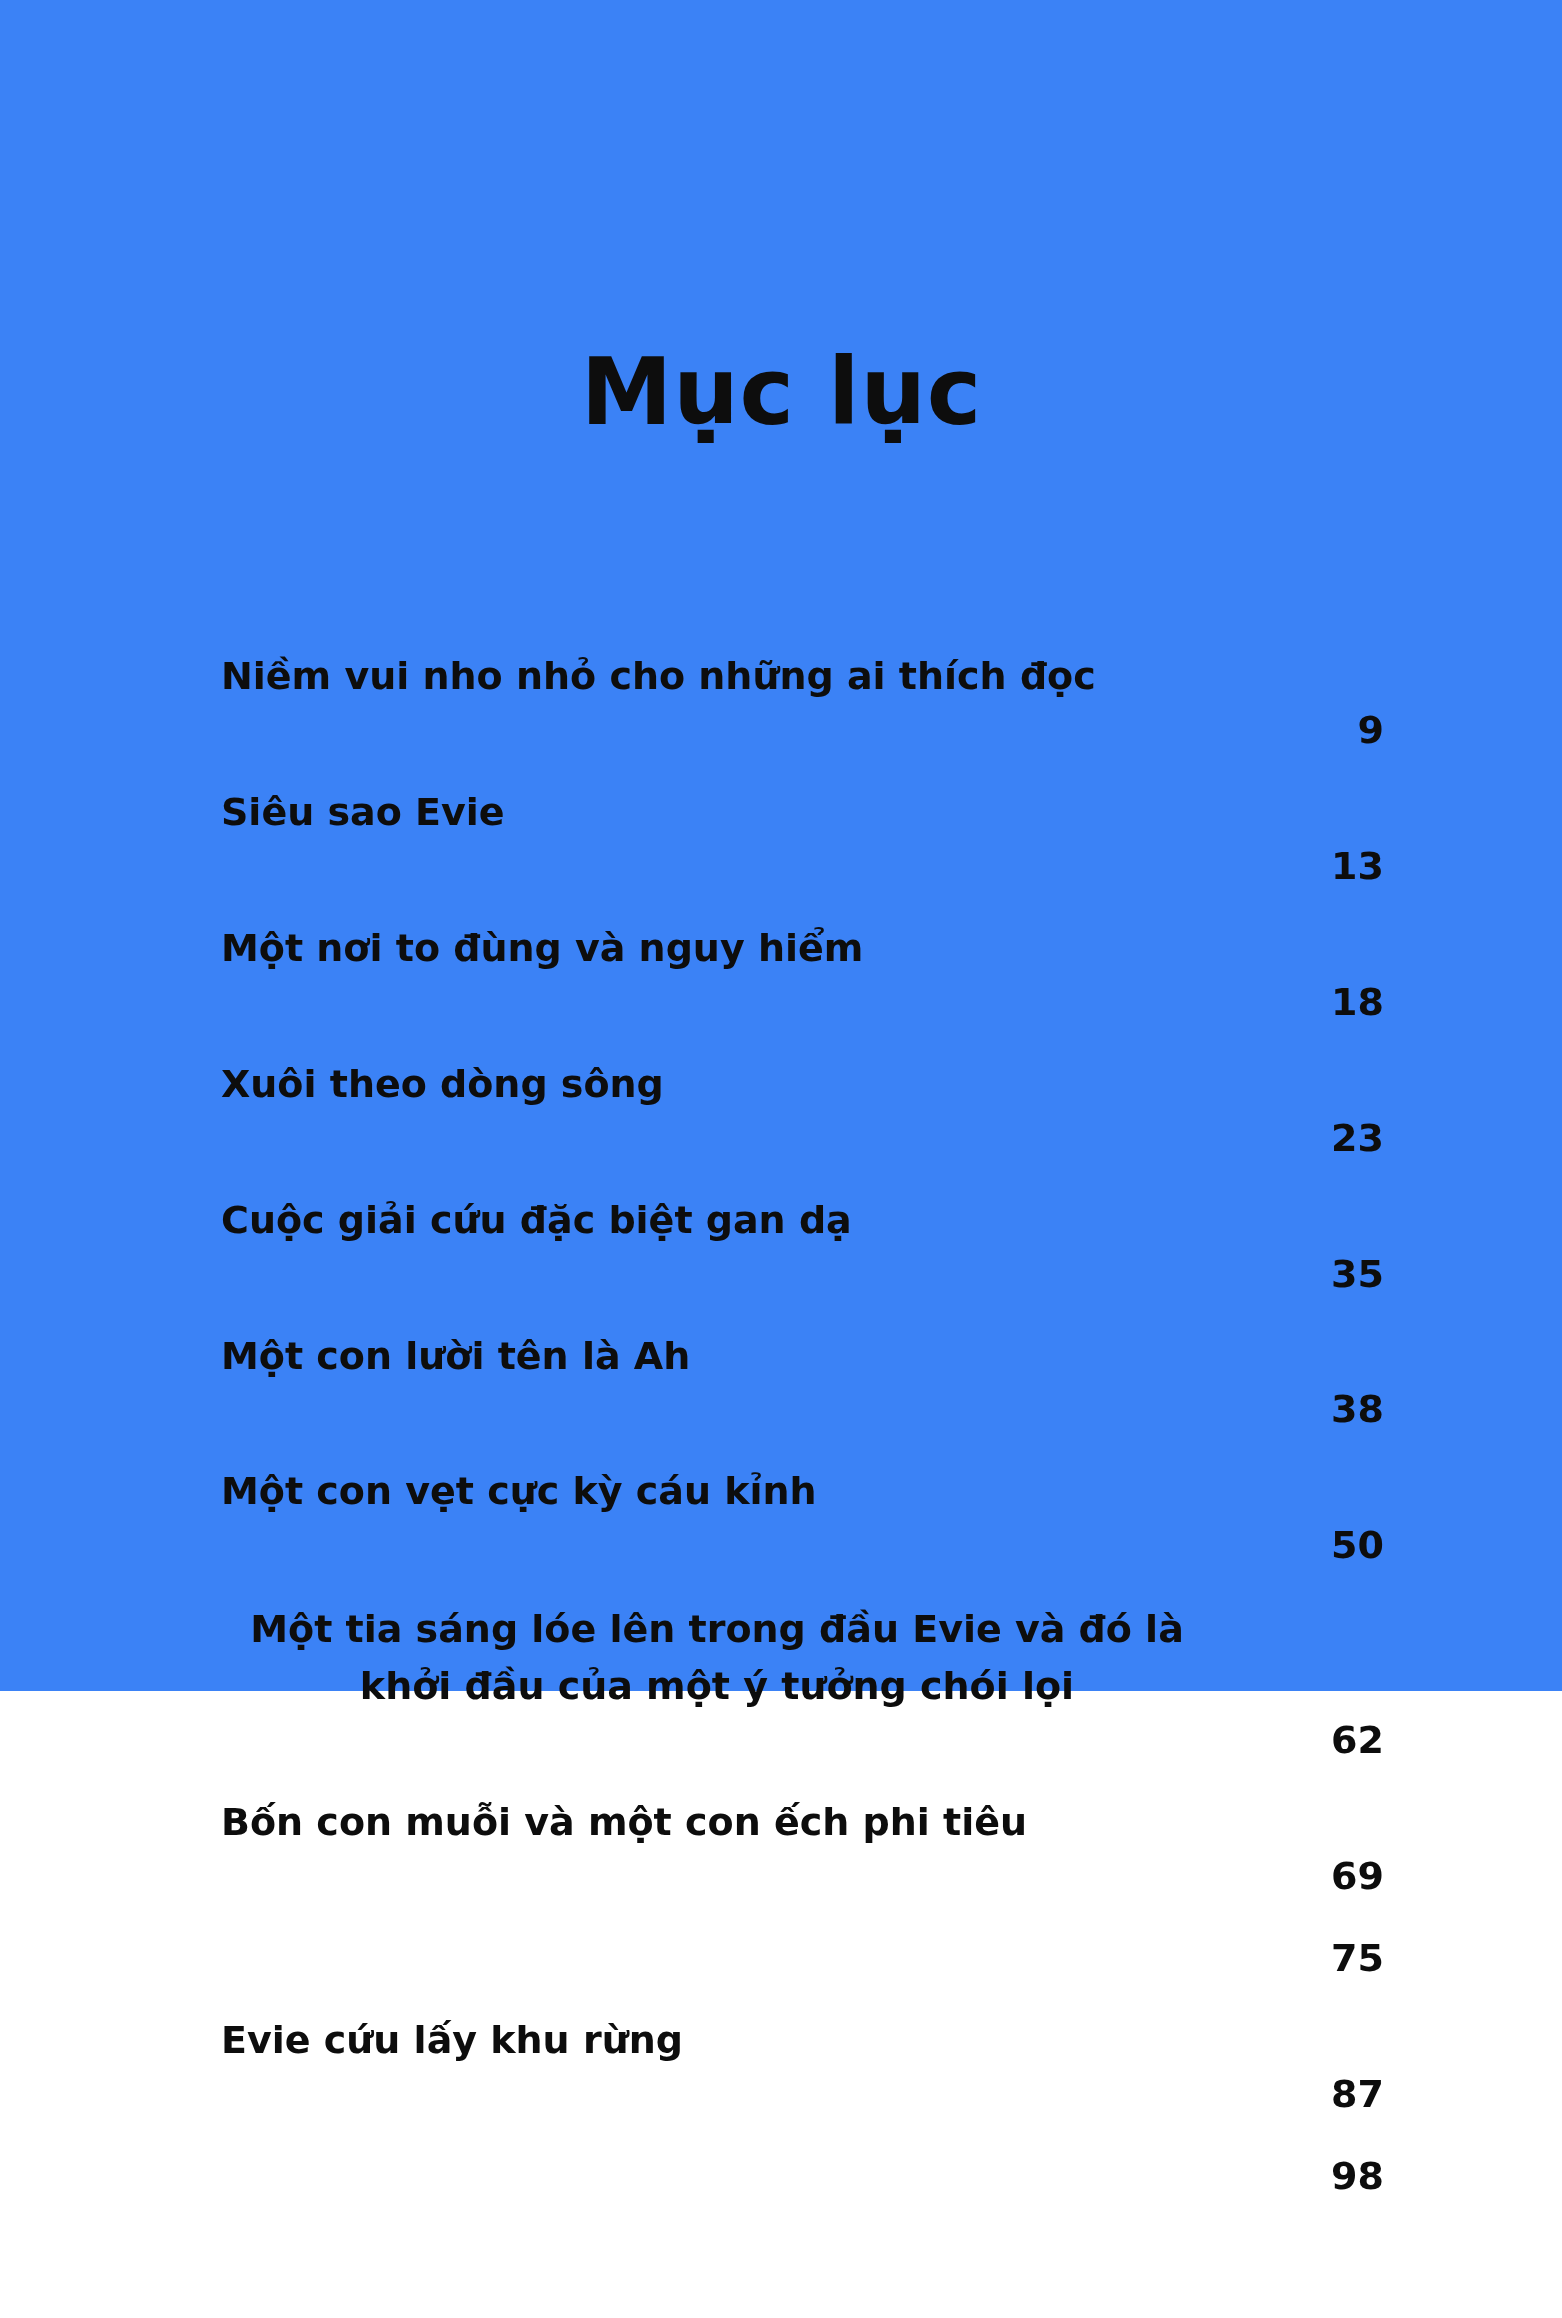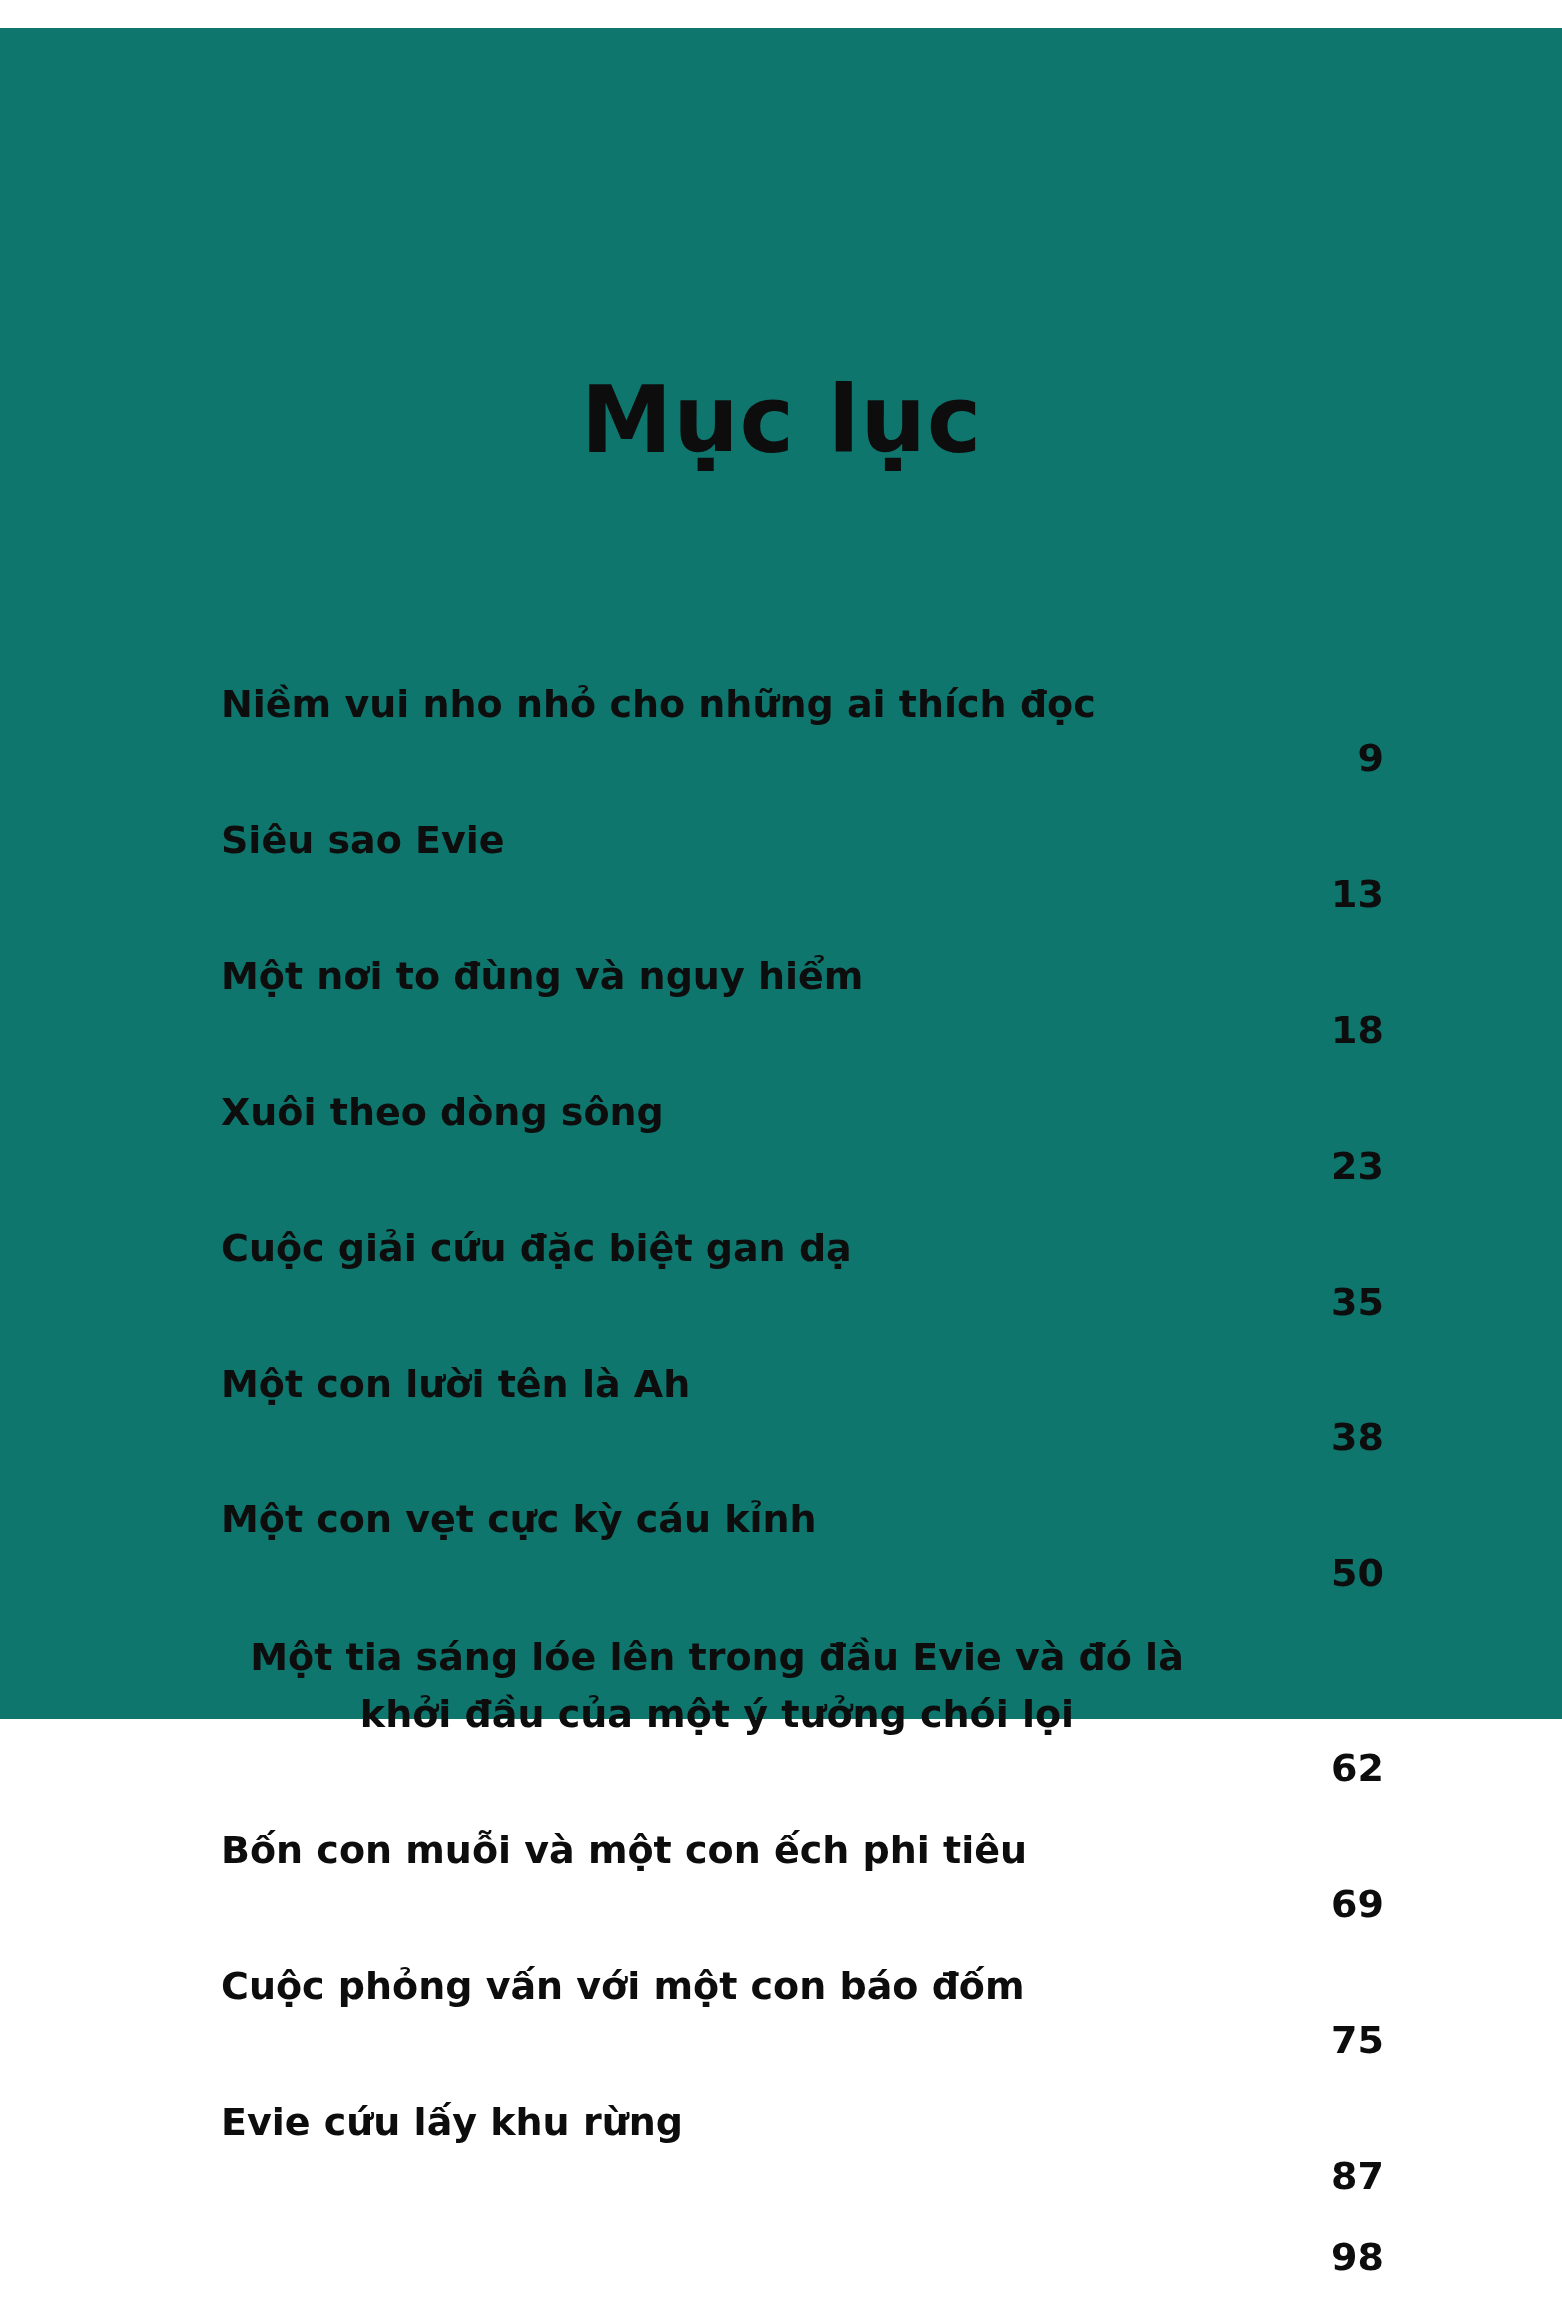--- a/index.html
+++ b/index.html
@@ -13,22 +13,21 @@
     position: relative;
     font-family: "DejaVu Sans", sans-serif;
     color: #111111;
     overflow: hidden;
   }
   .page {
     position: absolute;
     left: 0; top: 0;
     width: 1563px;
     height: 1691px;
-    background: #0f766e;
-    margin-top: 28px;
+    background: #3b82f6;
   }
   .toc-title {
     position: absolute;
     left: 0;
     top: 342px;
     width: 1563px;
     text-align: center;
     font-family: "DejaVu Sans", sans-serif;
     font-size: 92px;
     font-weight: 700;
@@ -122,21 +121,20 @@
       <span class="label">Một tia sáng lóe lên trong đầu Evie và đó là khởi đầu của một ý tưởng chói lọi</span>
       <span class="page-num">62</span>
     </div>
 
     <div class="toc-entry">
       <span class="label">Bốn con muỗi và một con ếch phi tiêu</span>
       <span class="page-num">69</span>
     </div>
 
     <div class="toc-entry">
-      <span class="label">Cuộc phỏng vấn với một con báo đốm</span>
       <span class="page-num">75</span>
     </div>
 
     <div class="toc-entry">
       <span class="label">Evie cứu lấy khu rừng</span>
       <span class="page-num">87</span>
     </div>
 
     <div class="toc-entry">
       <span class="page-num">98</span>

